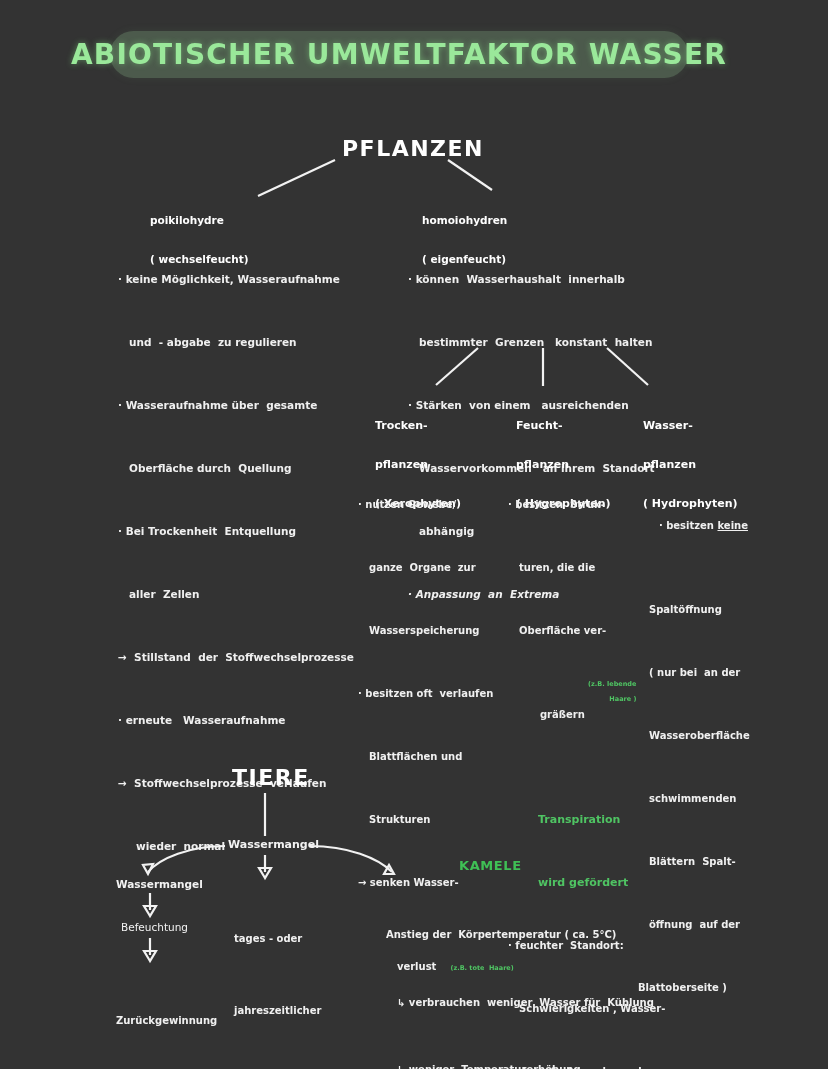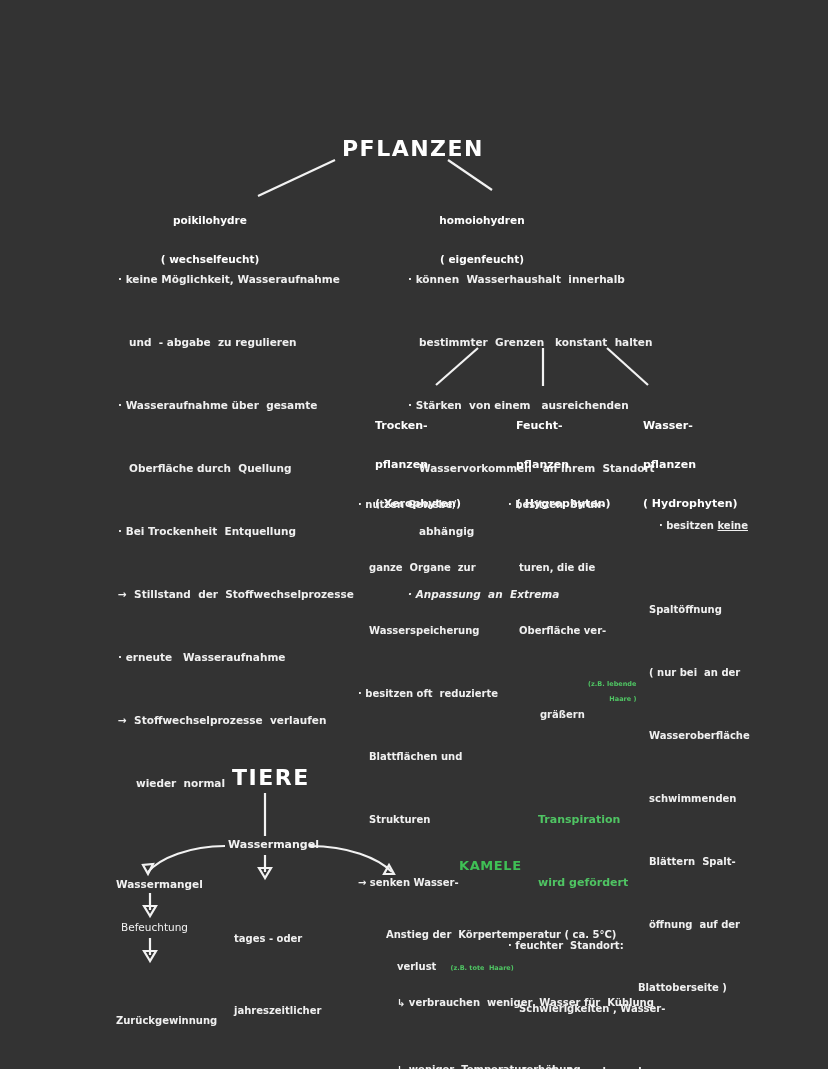--- a/index.html
+++ b/index.html
@@ -53,21 +53,20 @@
     font-size: 22px;
     font-weight: bold;
     letter-spacing: 1.5px;
     color: #ffffff;
   }
   .sub-head {
     font-size: 10.5px;
     font-weight: bold;
     line-height: 13px;
     color: #ffffff;
-    text-align: center;
   }
   .type-head {
     font-size: 11px;
     font-weight: bold;
     line-height: 13px;
     color: #ffffff;
   }
   .body-list {
     font-size: 10.5px;
     line-height: 21px;
@@ -110,20 +109,23 @@
     stroke: #f2f2f2;
     stroke-width: 2.2;
     fill: none;
   }
 </style>
 </head>
 <body>
 
 <div class="page">
 
+  <div class="title-banner">
+    <span class="title-text">ABIOTISCHER UMWELTFAKTOR  WASSER</span>
+  </div>
 
   <div class="node heading-big" style="left:342px; top:136px;">PFLANZEN</div>
 
   <svg class="conn" style="left:0; top:0; width:828px; height:260px;">
     <line x1="258" y1="196" x2="335" y2="160"></line>
     <line x1="492" y1="190" x2="448" y2="160"></line>
   </svg>
 
   <div class="node sub-head" style="left:150px; top:188px; width:120px;">
     <div class="row">poikilohydre</div>
@@ -134,20 +136,21 @@
     <div class="row">homoiohydren</div>
     <div class="row">( eigenfeucht)</div>
   </div>
 
   <div class="node body-list" style="left:118px; top:227px; width:280px;">
     <div class="row">· keine Möglichkeit, Wasseraufnahme</div>
     <div class="row indent">und  - abgabe  zu regulieren</div>
     <div class="row">· Wasseraufnahme über  gesamte</div>
     <div class="row indent">Oberfläche durch  Quellung</div>
     <div class="row">· Bei Trockenheit  Entquellung</div>
+    <div class="row indent">aller  Zellen</div>
     <div class="row">→  Stillstand  der  Stoffwechselprozesse</div>
     <div class="row">· erneute   Wasseraufnahme</div>
     <div class="row">→  Stoffwechselprozesse  verlaufen</div>
     <div class="row indent2">wieder  normal</div>
   </div>
 
   <div class="node body-list" style="left:408px; top:227px; width:300px;">
     <div class="row">· können  Wasserhaushalt  innerhalb</div>
     <div class="row indent">bestimmter  Grenzen   konstant  halten</div>
     <div class="row">· Stärken  von einem   ausreichenden</div>
@@ -177,21 +180,21 @@
   <div class="node type-head" style="left:643px; top:393px;">
     <div class="row">Wasser-</div>
     <div class="row">pflanzen</div>
     <div class="row">( Hydrophyten)</div>
   </div>
 
   <div class="node col-list" style="left:358px; top:452px; width:160px;">
     <div class="row">· nutzen Gewebe/</div>
     <div class="row indent">ganze  Organe  zur</div>
     <div class="row indent">Wasserspeicherung</div>
-    <div class="row">· besitzen oft  reduzierte</div>
+    <div class="row">· besitzen oft  verlaufen</div>
     <div class="row indent">Blattflächen und</div>
     <div class="row indent">Strukturen</div>
     <div class="row">→ senken Wasser-</div>
     <div class="row indent2">
       <span>verlust</span><span class="green-small" style="margin-left:14px;">(z.B. tote  Haare)</span>
     </div>
   </div>
 
   <div class="node col-list" style="left:508px; top:452px; width:150px;">
     <div class="row">· besitzen  Struk-</div>

